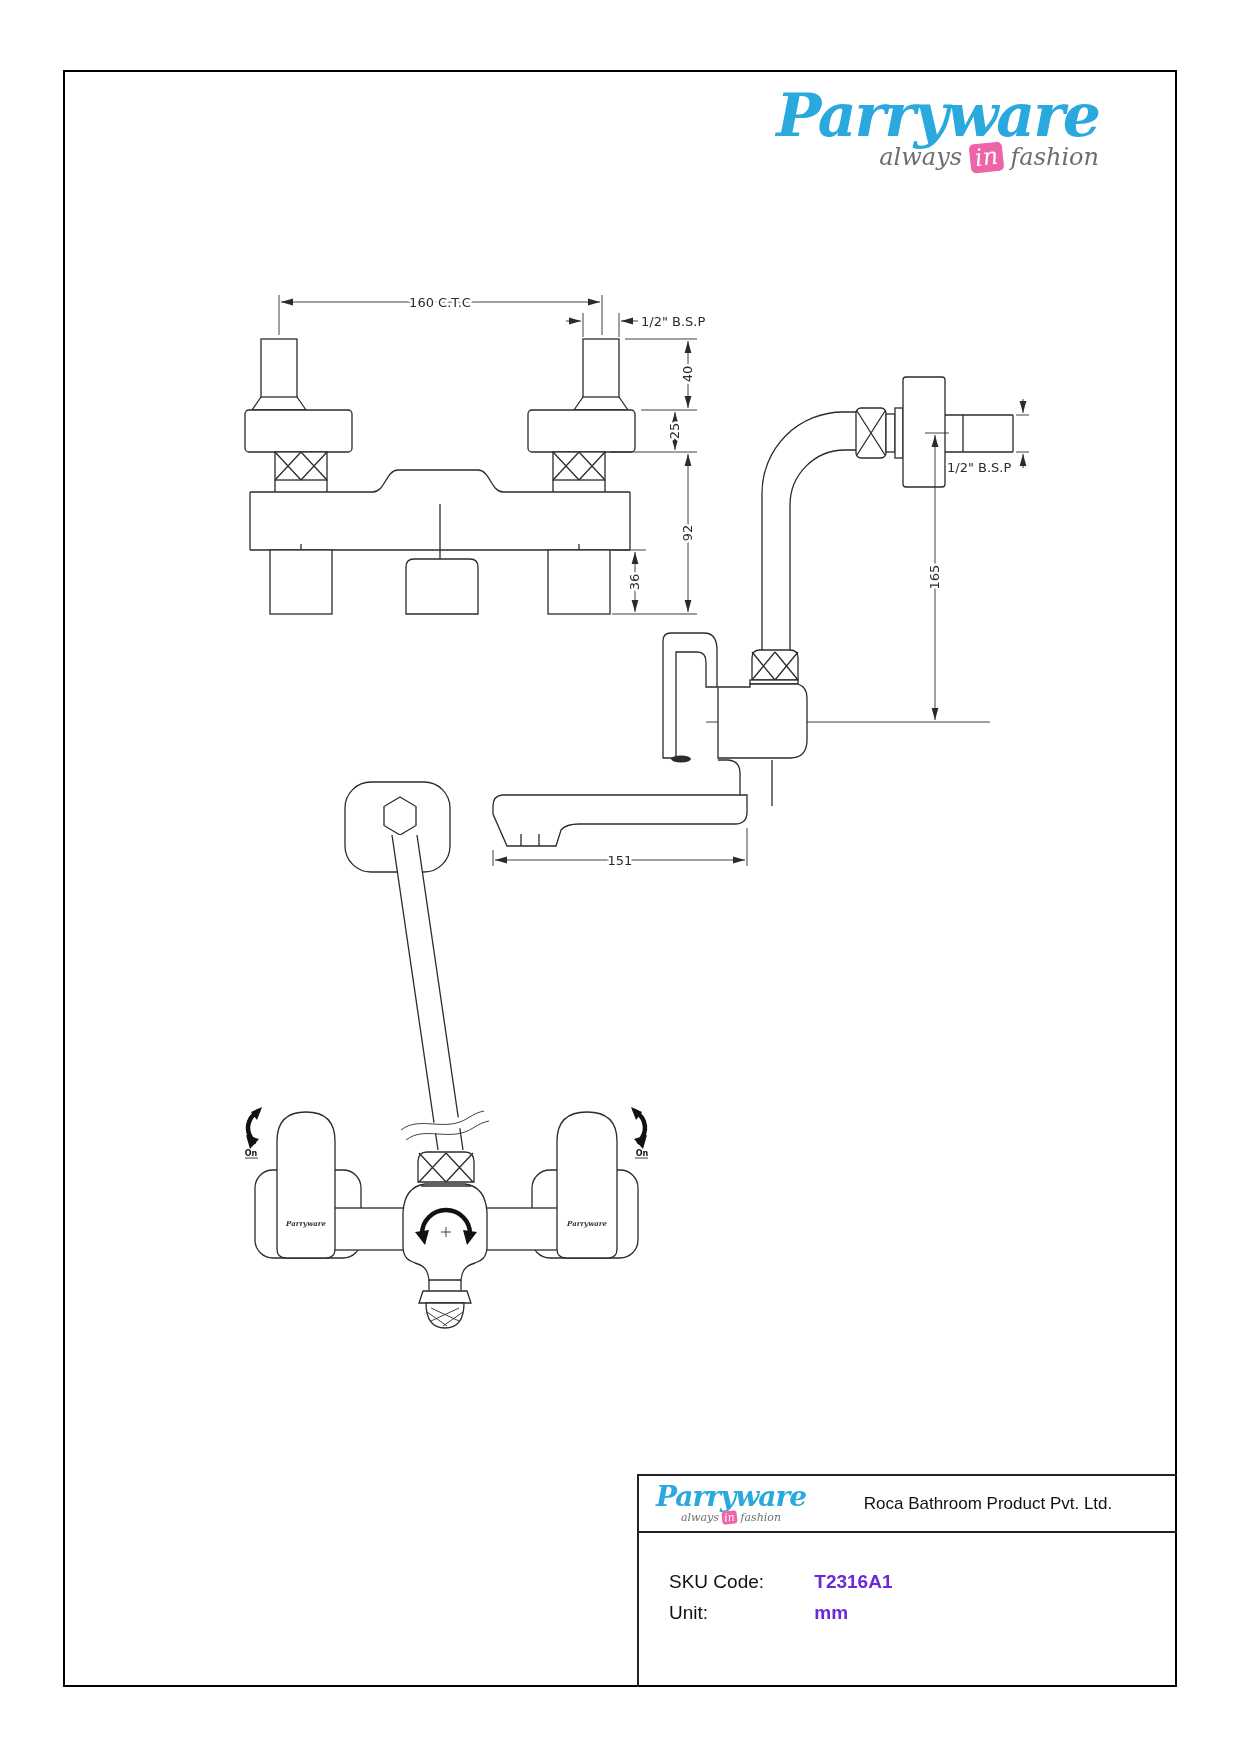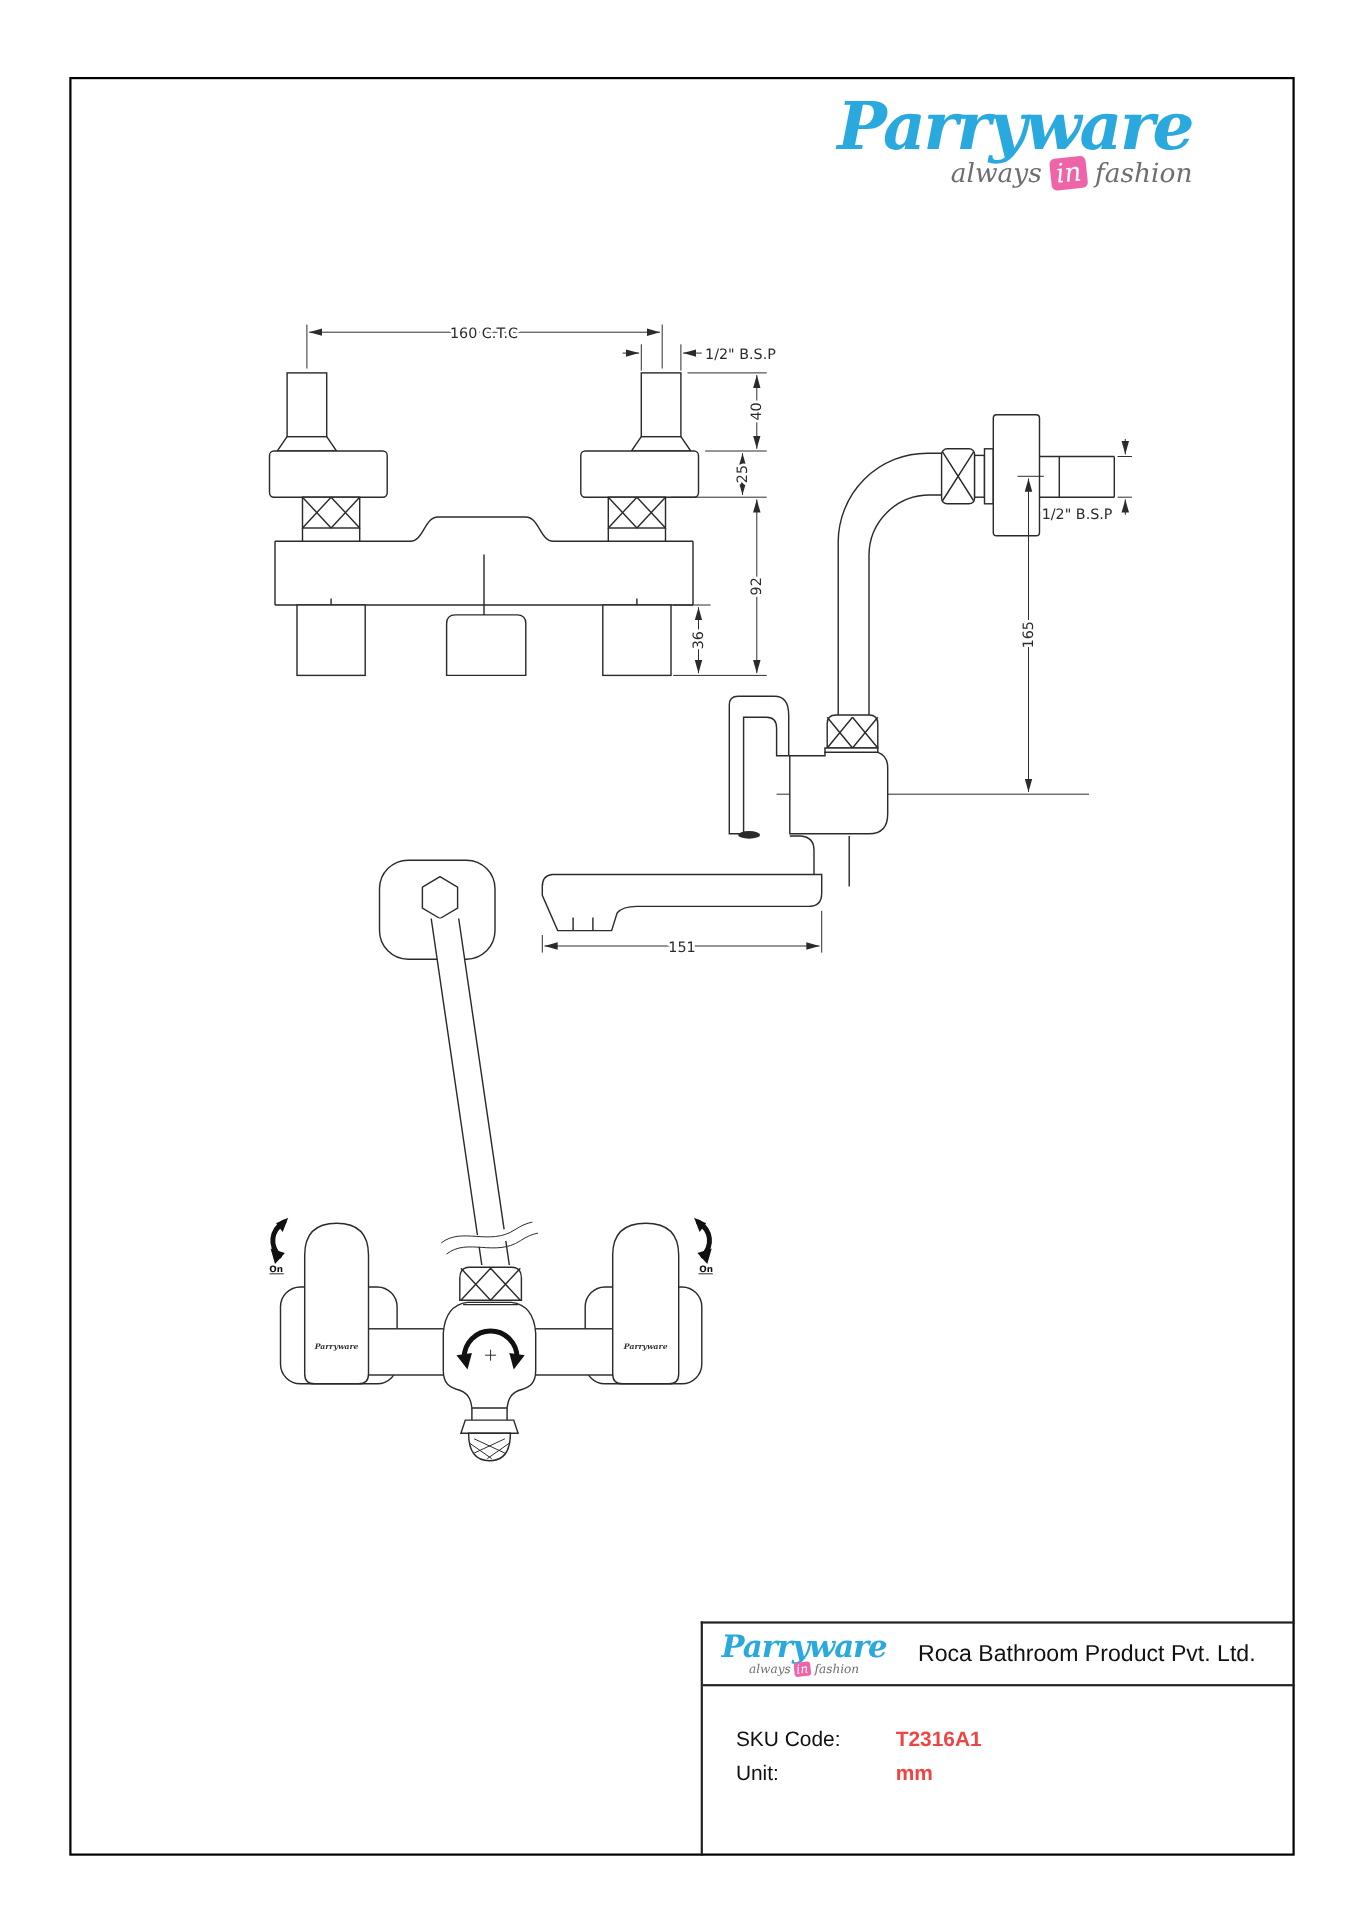--- a/index.html
+++ b/index.html
@@ -1,17 +1,17 @@
 <!DOCTYPE html>
 <html><head>
 <meta charset="utf-8">
 <style>
   html,body { margin:0; padding:0; background:#fff; }
   .page { position:relative; width:1193px; height:1754px; background:#fff; overflow:hidden;
-          font-family:"Liberation Sans", sans-serif; }
+          font-family:"Liberation Sans", sans-serif;padding-left:15px; }
   .frame { position:absolute; left:63px; top:70px; width:1114px; height:1617px;
            border:2px solid #000; box-sizing:border-box; }
 
   
   .logo-main { position:absolute; right:109px; top:84px; text-align:right; }
   .logo-word { font-family:"DejaVu Serif", serif; font-style:italic; font-weight:bold;
                font-size:60px; line-height:1.05; color:#2aa9de; letter-spacing:-2px; }
   .logo-tag  { font-family:"DejaVu Serif", serif; font-style:italic; font-size:24px;
                color:#6d6e71; margin-top:-4px; }
   .in-badge  { display:inline-block; background:#ef64a8; color:#fff; border-radius:5px;
@@ -35,25 +35,25 @@
                 border-left:2px solid #222; border-top:2px solid #222; box-sizing:border-box; }
   .tb-head { height:57px; display:flex; align-items:center; border-bottom:2px solid #222;
              padding-left:16px; box-sizing:border-box; }
   .tb-logo { width:152px; text-align:center; }
   .tb-logo-word { font-family:"DejaVu Serif", serif; font-style:italic; font-weight:bold;
                   font-size:28px; line-height:1; color:#2aa9de; letter-spacing:-1px; }
   .tb-logo-tag  { font-family:"DejaVu Serif", serif; font-style:italic; font-size:11px;
                   color:#6d6e71; margin-top:0px; }
   .tb-badge { display:inline-block; background:#ef64a8; color:#fff; border-radius:3px;
               padding:0 2px; transform:rotate(-6deg); }
-  .tb-company { flex:1; text-align:center; font-size:21px; color:#111; padding-right:8px; }
+  .tb-company { flex:1; text-align:center; font-size:17px; color:#111; padding-right:8px; }
   .tb-rows { position:absolute; left:30px; top:96px; display:flex; flex-direction:column; gap:12px; }
   .tb-row  { font-size:19px; line-height:19px; white-space:nowrap; }
   .tb-label { display:inline-block; width:140px; font-weight:normal; color:#111; }
-  .tb-value { font-weight:bold; color:#ef4444; }
+  .tb-value { font-weight:bold; color:#6d28d9; }
 </style>
 </head>
 <body>
 
 <div class="page">
   <div class="frame"></div>
 
   <div class="logo-main">
     <div class="logo-word">Parryware</div>
     <div class="logo-tag">

